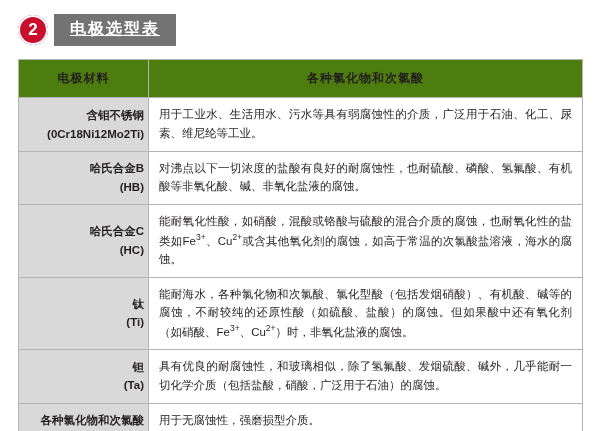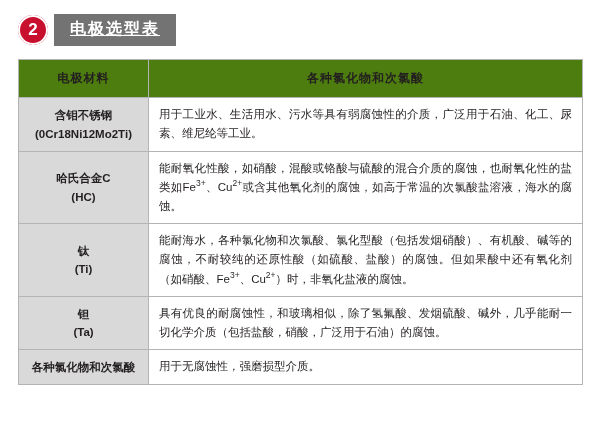--- a/index.html
+++ b/index.html
@@ -76,21 +76,21 @@
     background: #4d7c0f;
     font-weight: bold;
     text-align: center;
     padding: 9px 4px;
     font-size: 12px;
     letter-spacing: 1px;
   }
   td.mat {
     background: #d9d9d9;
     font-weight: bold;
-    text-align: center;
+    text-align: right;
     padding: 7px 4px;
     font-size: 11.5px;
     line-height: 1.5;
   }
   td.desc {
     padding: 7px 10px 8px 10px;
     text-align: justify;
     text-justify: inter-ideograph;
   }
   .sup { font-size: 8.5px; vertical-align: super; }
@@ -118,20 +118,27 @@
     </thead>
     <tbody>
       <tr>
         <td class="mat">
           <div>含钼不锈钢</div>
           <div>(0Cr18Ni12Mo2Ti)</div>
         </td>
         <td class="desc">用于工业水、生活用水、污水等具有弱腐蚀性的介质，广泛用于石油、化工、尿素、维尼纶等工业。</td>
       </tr>
 
+      <tr>
+        <td class="mat">
+          <div>哈氏合金B</div>
+          <div>(HB)</div>
+        </td>
+        <td class="desc">对沸点以下一切浓度的盐酸有良好的耐腐蚀性，也耐硫酸、磷酸、氢氟酸、有机酸等非氧化酸、碱、非氧化盐液的腐蚀。</td>
+      </tr>
 
       <tr>
         <td class="mat">
           <div>哈氏合金C</div>
           <div>(HC)</div>
         </td>
         <td class="desc"><span>能耐氧化性酸，如硝酸，混酸或铬酸与硫酸的混合介质的腐蚀，也耐氧化性的盐类如</span><span>Fe</span><span class="sup">3+</span><span>、</span><span>Cu</span><span class="sup">2+</span><span>或含其他氧化剂的腐蚀，如高于常温的次氯酸盐溶液，海水的腐蚀。</span></td>
       </tr>
 
       <tr>

